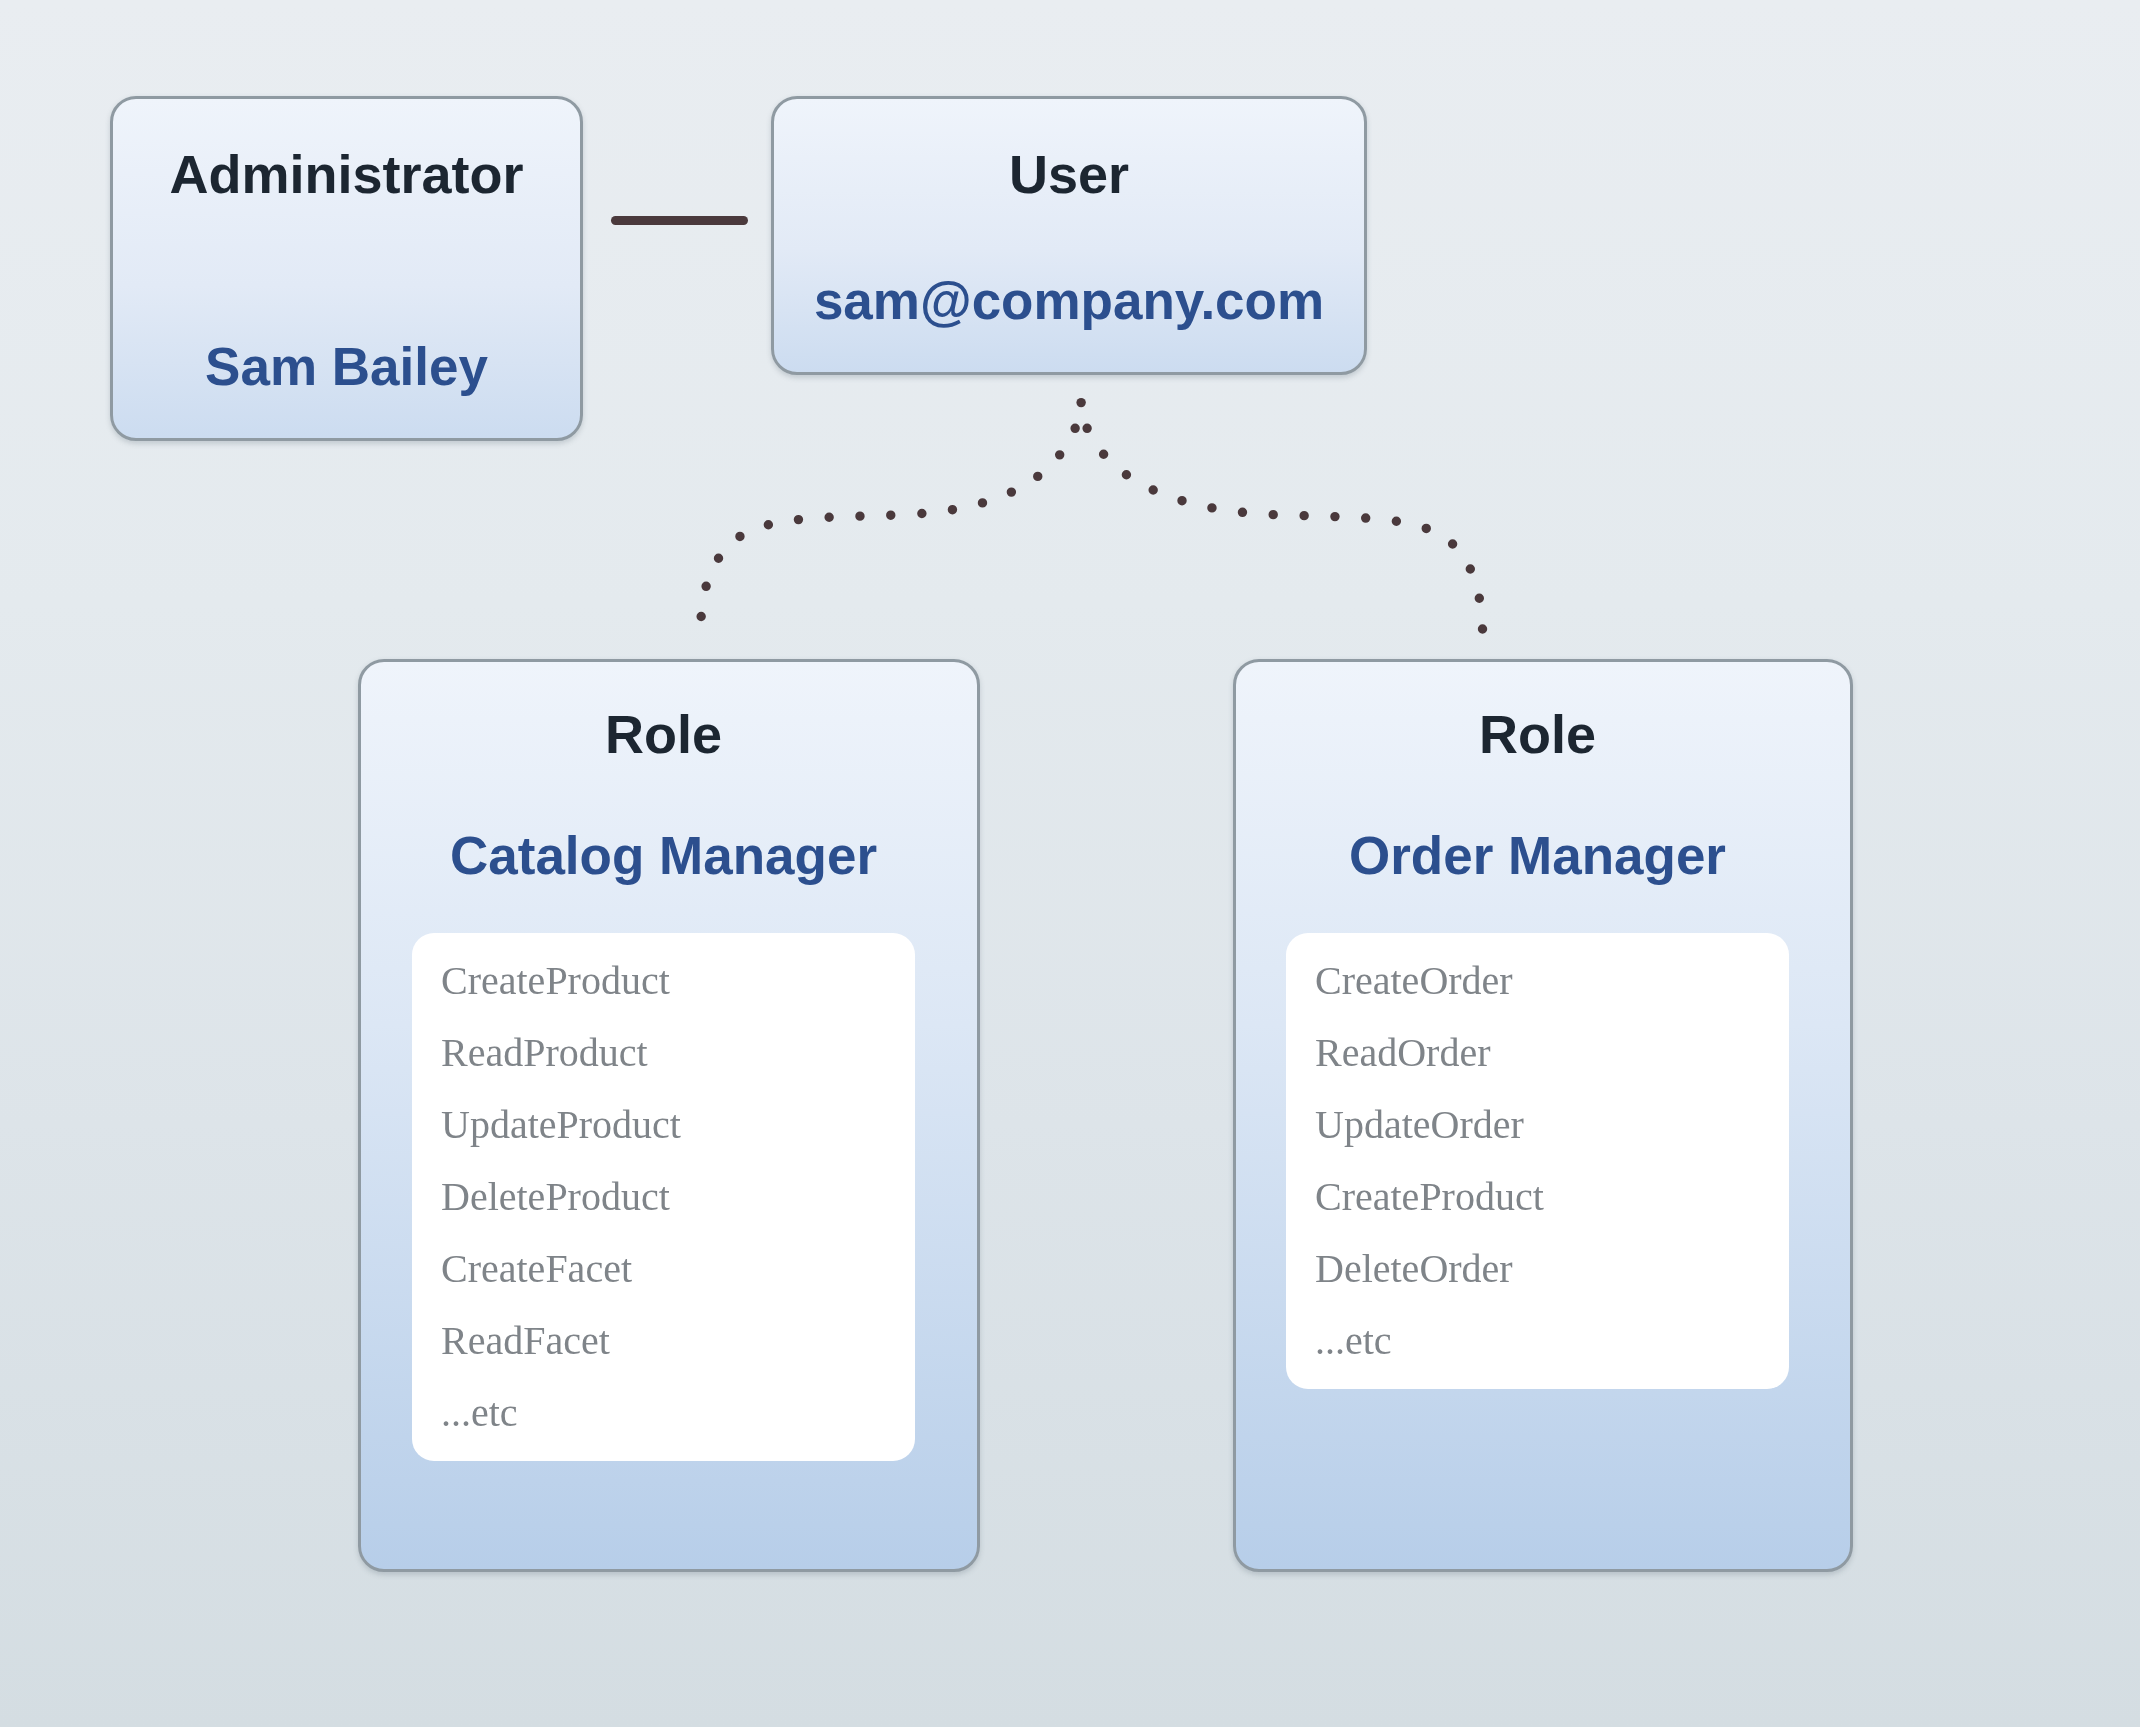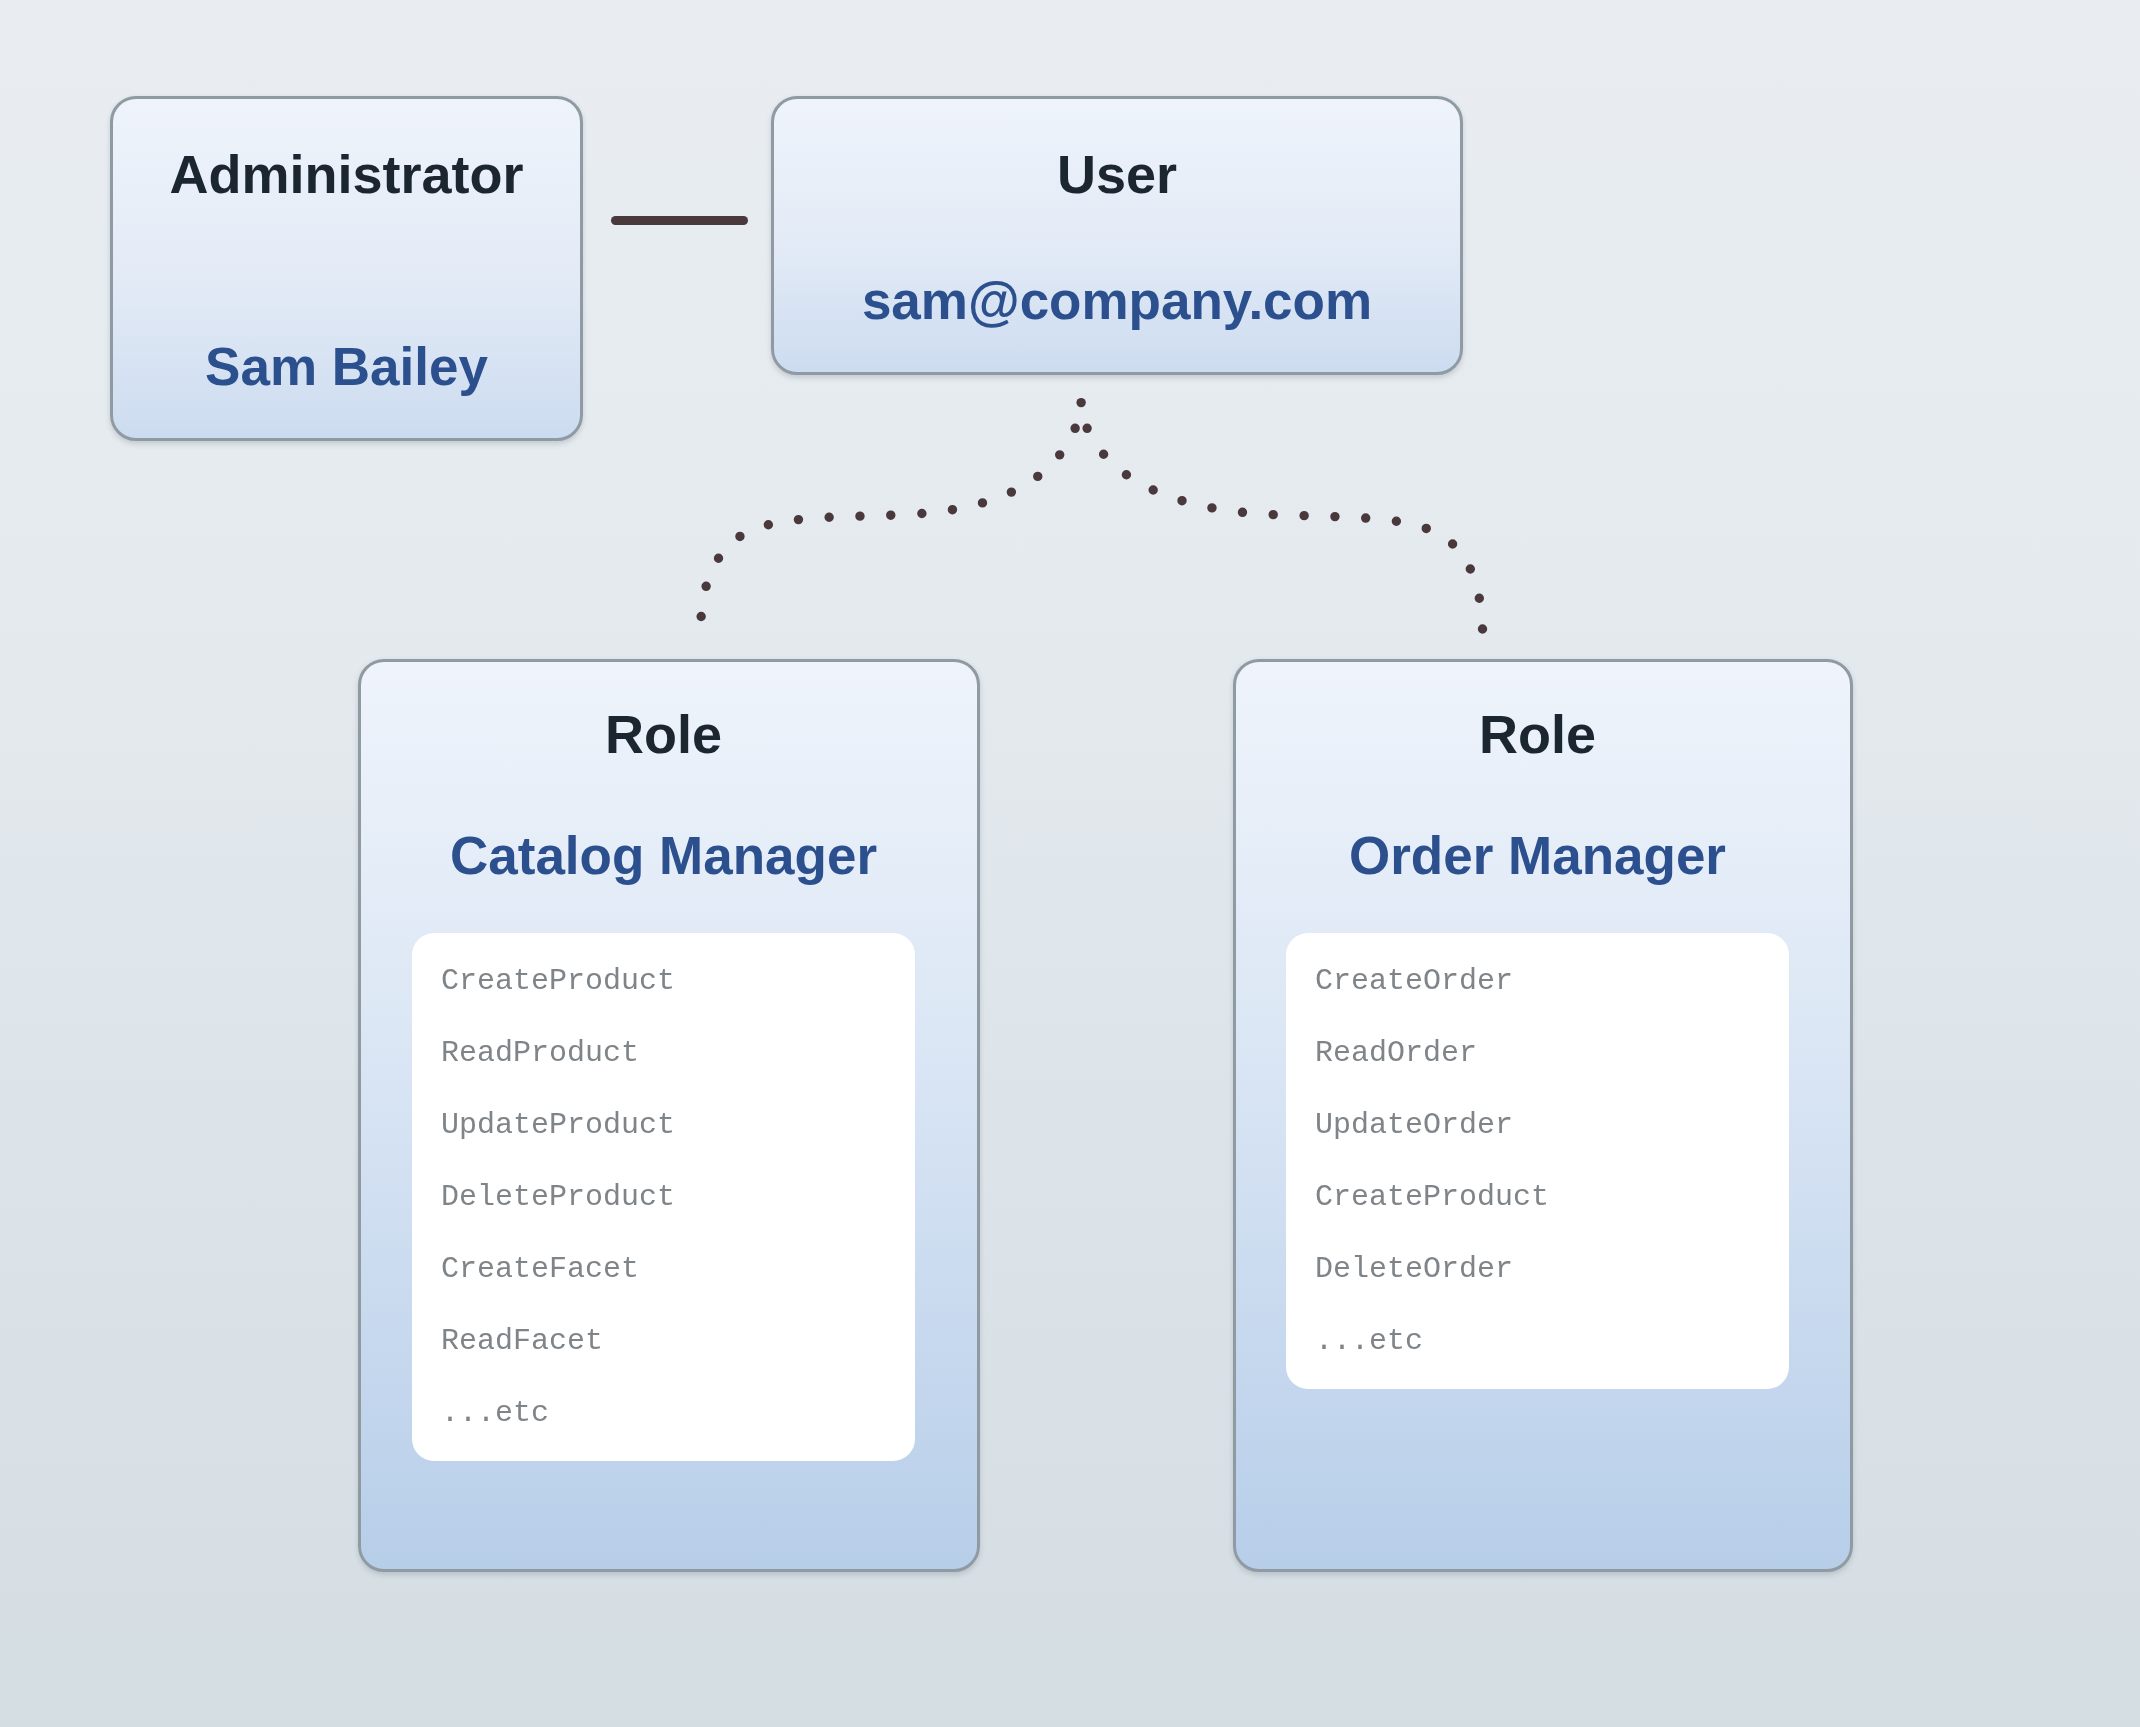--- a/index.html
+++ b/index.html
@@ -35,21 +35,21 @@
   .entity{
     background:linear-gradient(180deg,var(--card-fill-top) 0%,#e2eaf6 55%,var(--entity-fill-bottom) 100%);
     justify-content:space-between;
     padding:48px 17px 45px 17px;
   }
   .role{
     background:linear-gradient(180deg,var(--card-fill-top) 0%,#dce7f5 40%,var(--card-fill-bottom) 100%);
     padding:45px 17px 0 6px;
   }
   #admin-card{left:110px;top:96px;width:473px;height:345px;}
-  #user-card{left:771px;top:96px;width:692px;height:279px;}
+  #user-card{left:771px;top:96px;width:596px;height:279px;}
   #role-left{left:358px;top:659px;width:622px;height:913px;}
   #role-right{left:1233px;top:659px;width:620px;height:913px;}
 
   .card-title{
     font-size:54px;
     font-weight:bold;
     color:var(--heading-navy);
     line-height:1;
   }
   .card-value{
@@ -62,22 +62,22 @@
 
   .perm-panel{
     margin-top:51px;
     width:503px;
     background:var(--panel-white);
     border-radius:22px;
     padding:12px 17px 12px 29px;
     text-align:left;
   }
   .perm-line{
-    font-family:Liberation Mono, monospace;
-    font-size:30px;
+    font-family:Liberation Serif, serif;
+    font-size:40px;
     line-height:72px;
     color:var(--permission-gray);
     white-space:pre;
   }
 
   .h-connector{
     position:absolute;
     left:611px;top:216px;width:137px;height:9.4px;
     background:var(--connector-brown);
     border-radius:5.1px;

